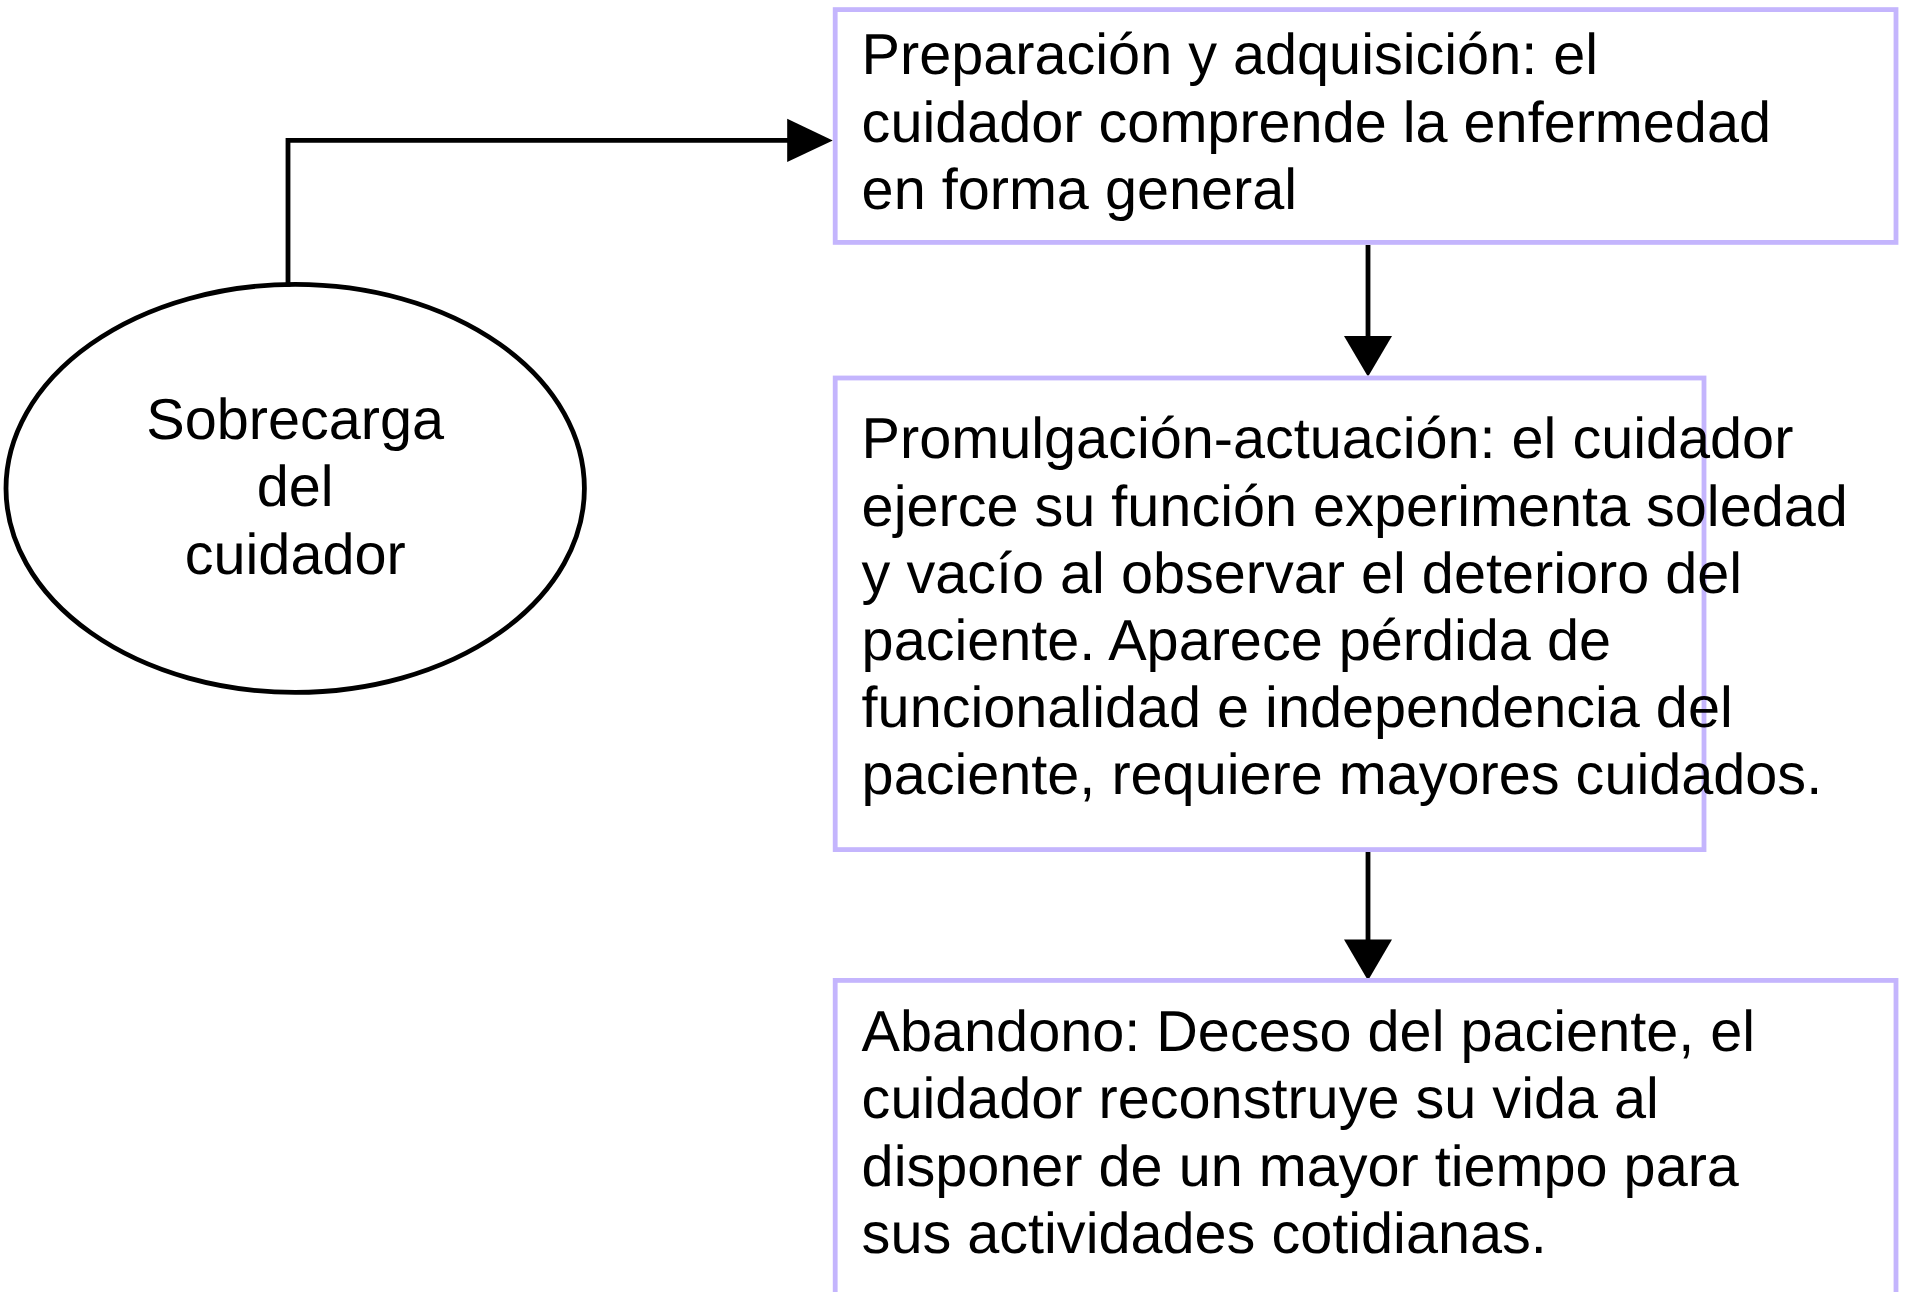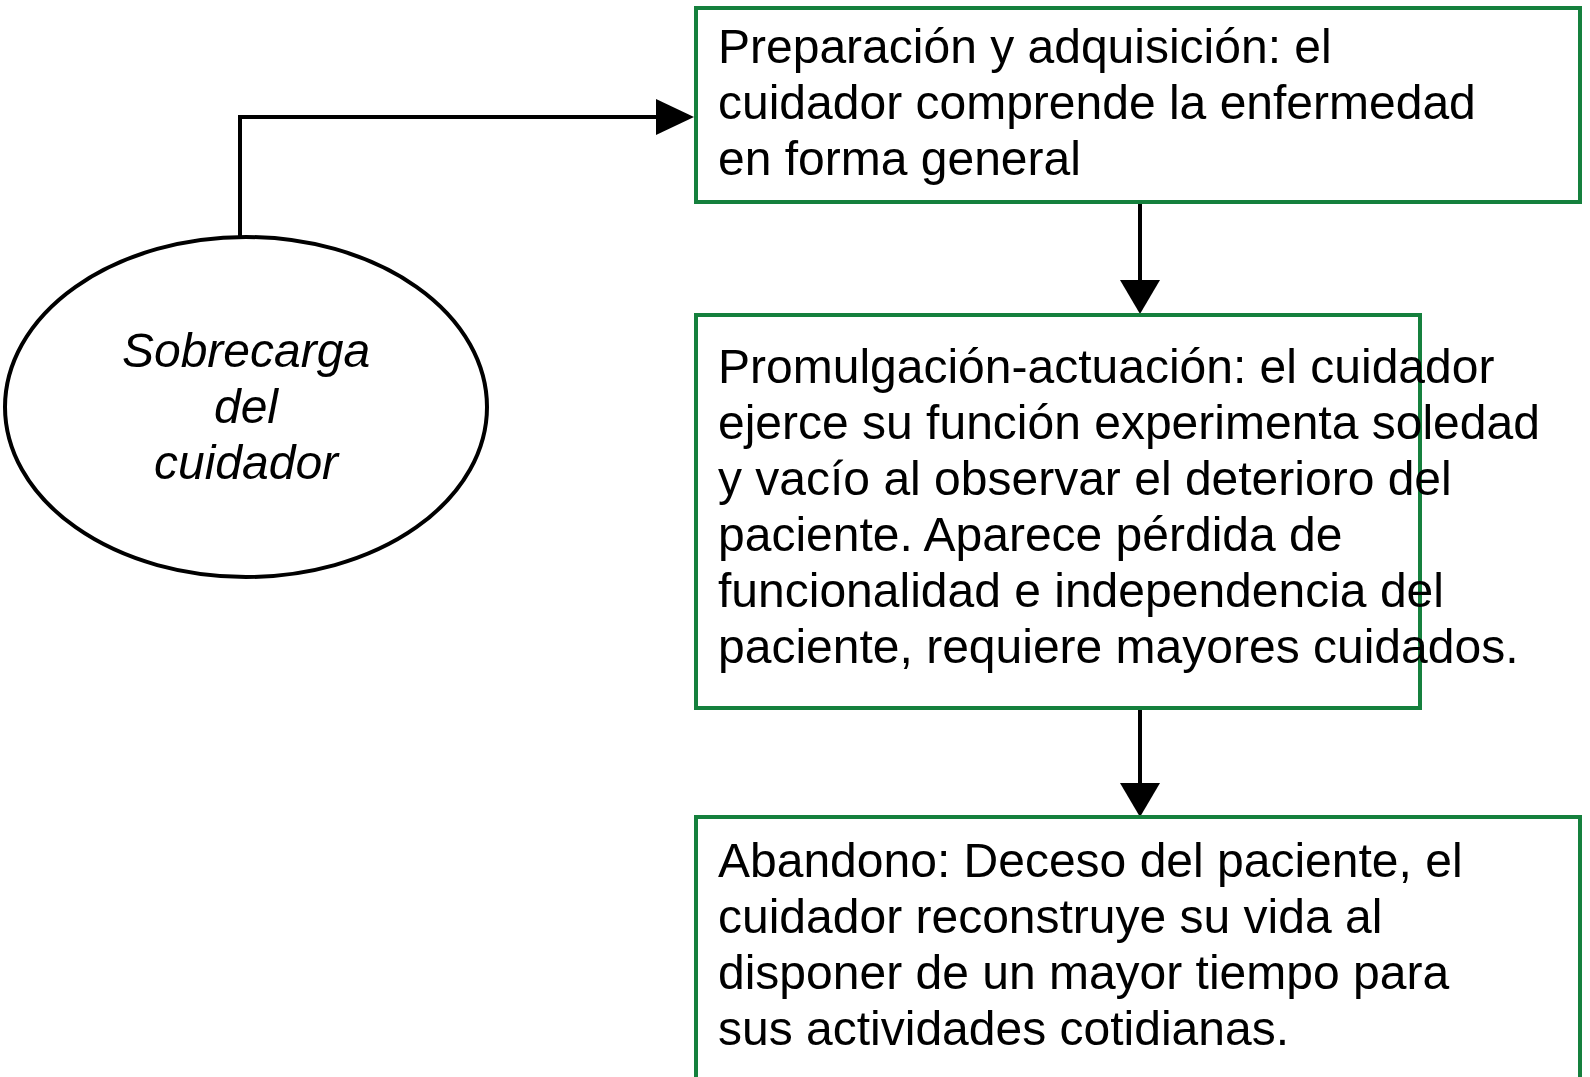--- a/index.html
+++ b/index.html
@@ -13,21 +13,21 @@
     overflow: hidden;
   }
   .connector-layer {
     position: absolute;
     left: 0; top: 0;
     width: 1590px; height: 1077px;
   }
   .flow-box {
     position: absolute;
     box-sizing: border-box;
-    border: 4px solid #15803d;
+    border: 4px solid #c4b5fd;
     background: #ffffff;
     font-size: 48px;
     line-height: 56px;
     white-space: pre;
     padding-left: 20px;
     padding-right: 2px;
   }
   .box-preparacion { left: 694px; top: 6px;   width: 888px; height: 198px; padding-top: 9px;  }
   .box-promulgacion{ left: 694px; top: 313px; width: 728px; height: 397px; padding-top: 22px; }
   .box-abandono    { left: 694px; top: 815px; width: 888px; height: 334px; padding-top: 14px; }
@@ -35,21 +35,20 @@
     position: absolute;
     left: 6px; top: 239px;
     width: 480px; height: 336px;
     display: flex;
     align-items: center;
     justify-content: center;
     text-align: center;
     font-size: 48px;
     line-height: 56px;
     white-space: pre;
-    font-style: italic;
   }
 </style>
 </head>
 <body>
 
 <div class="stage">
 
   <svg class="connector-layer" viewBox="0 0 1590 1077" xmlns="http://www.w3.org/2000/svg" aria-hidden="true">
 
     <ellipse cx="246" cy="407" rx="241" ry="170" fill="none" stroke="#000000" stroke-width="4"></ellipse>

